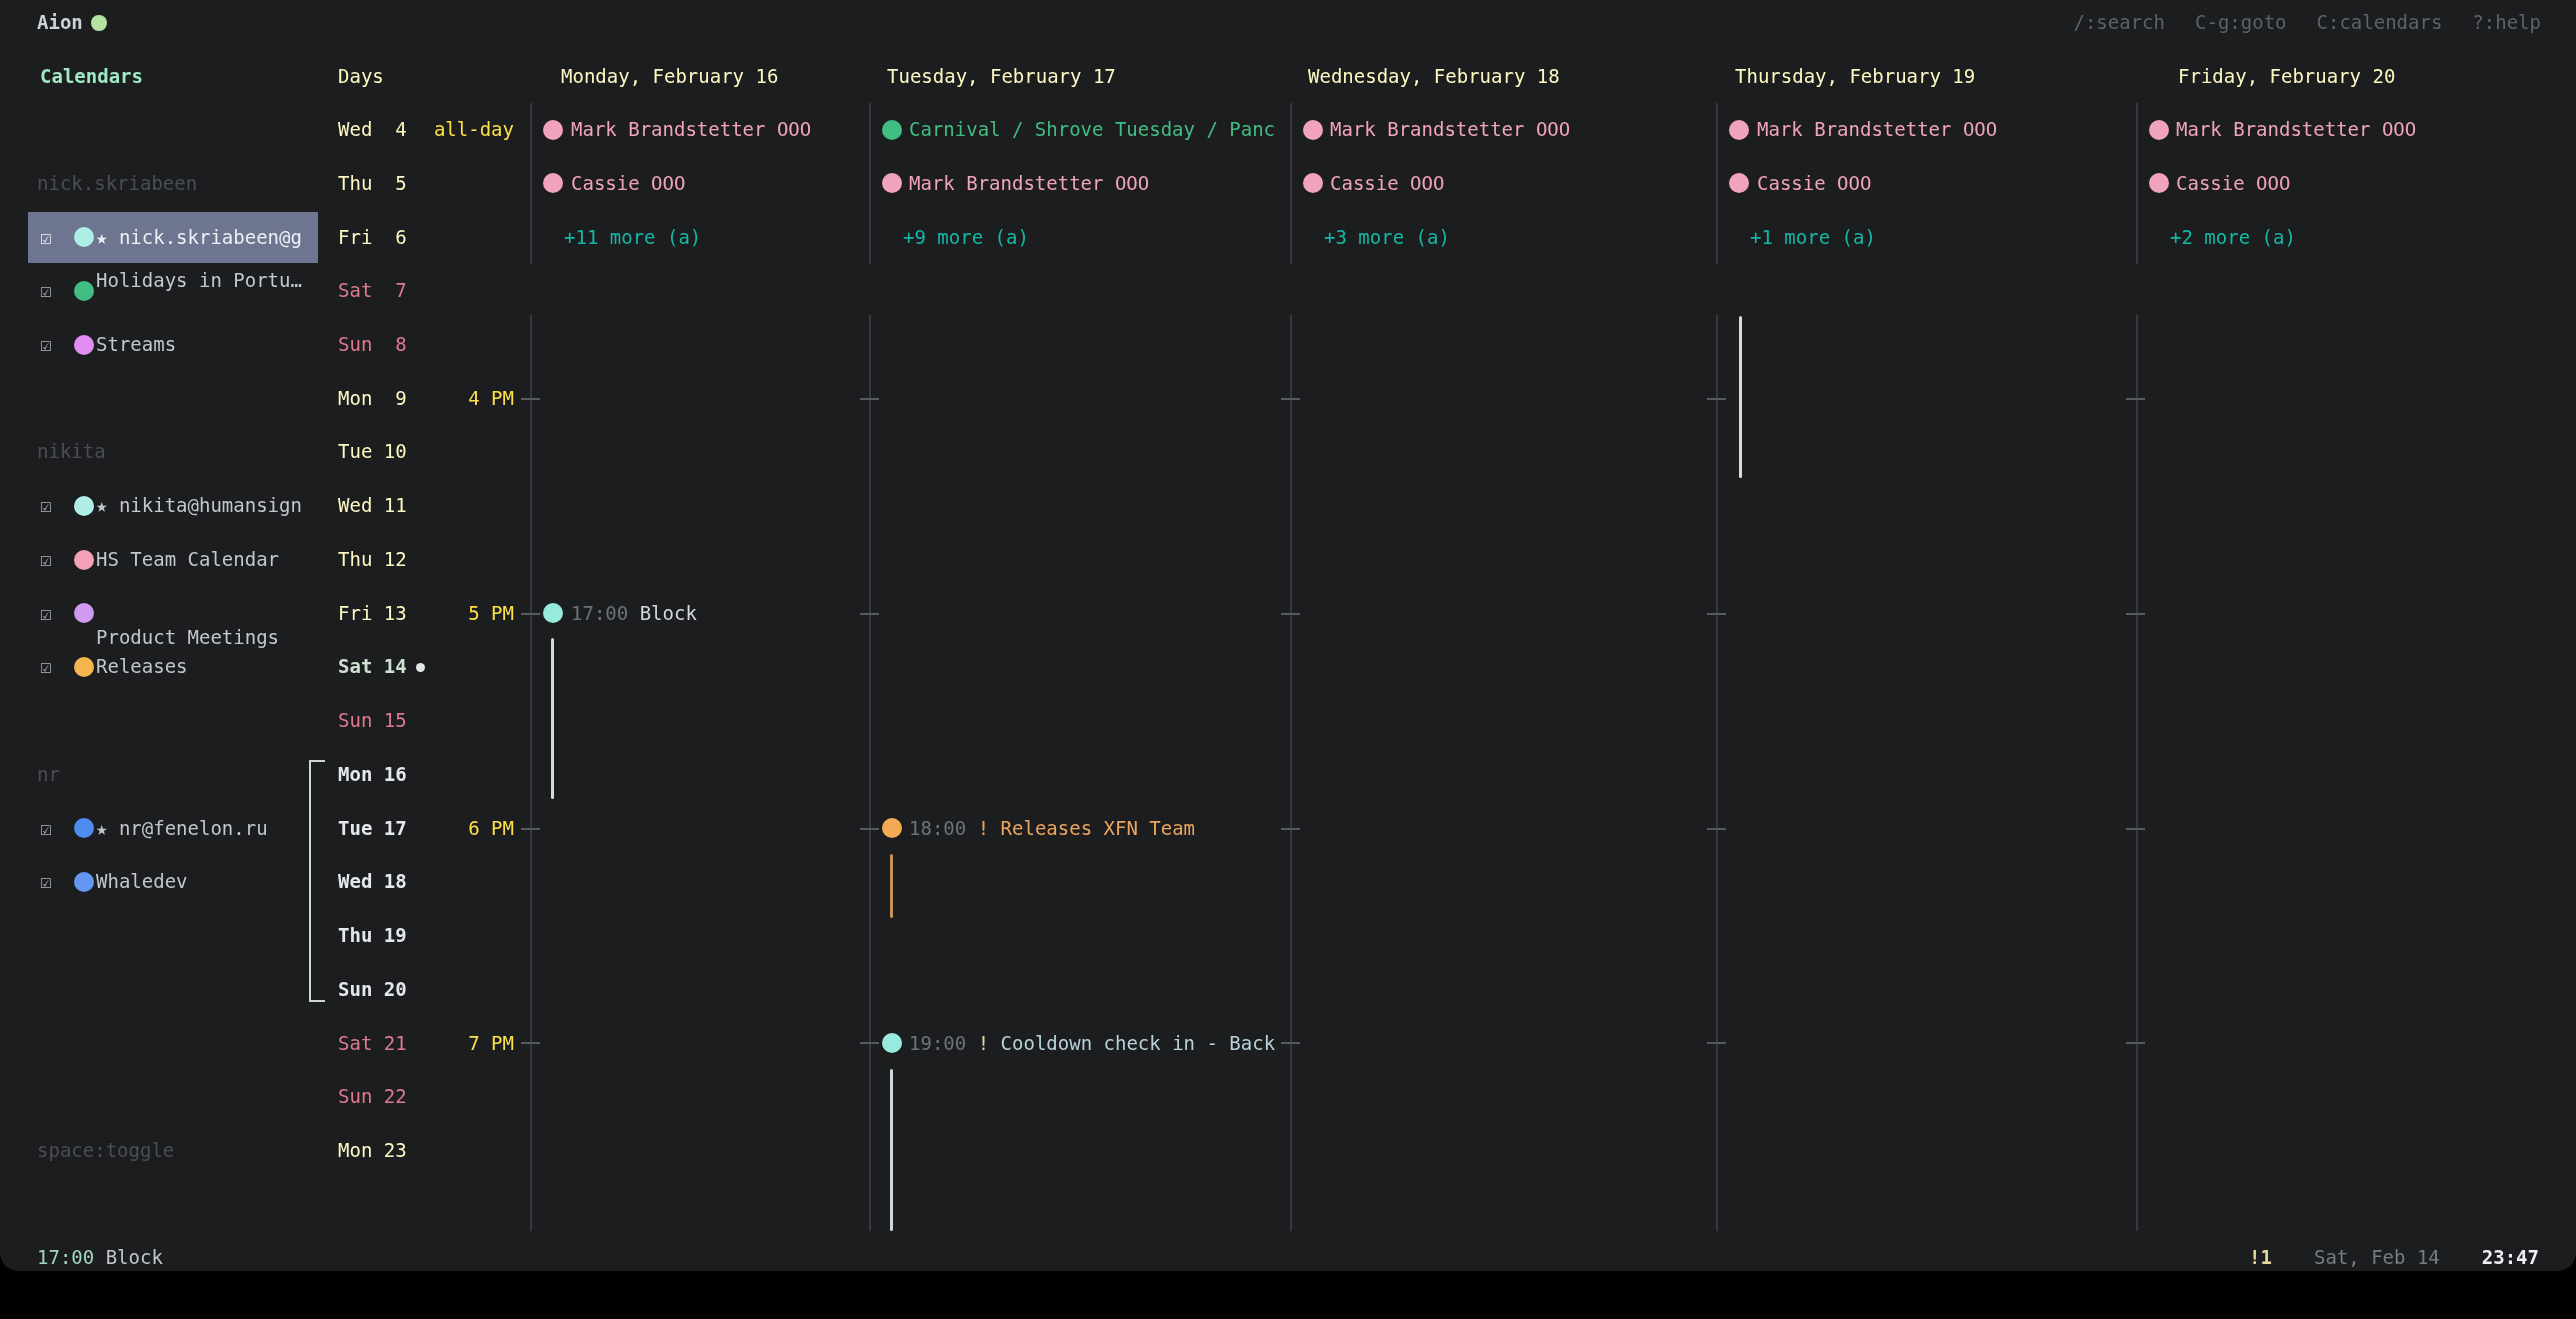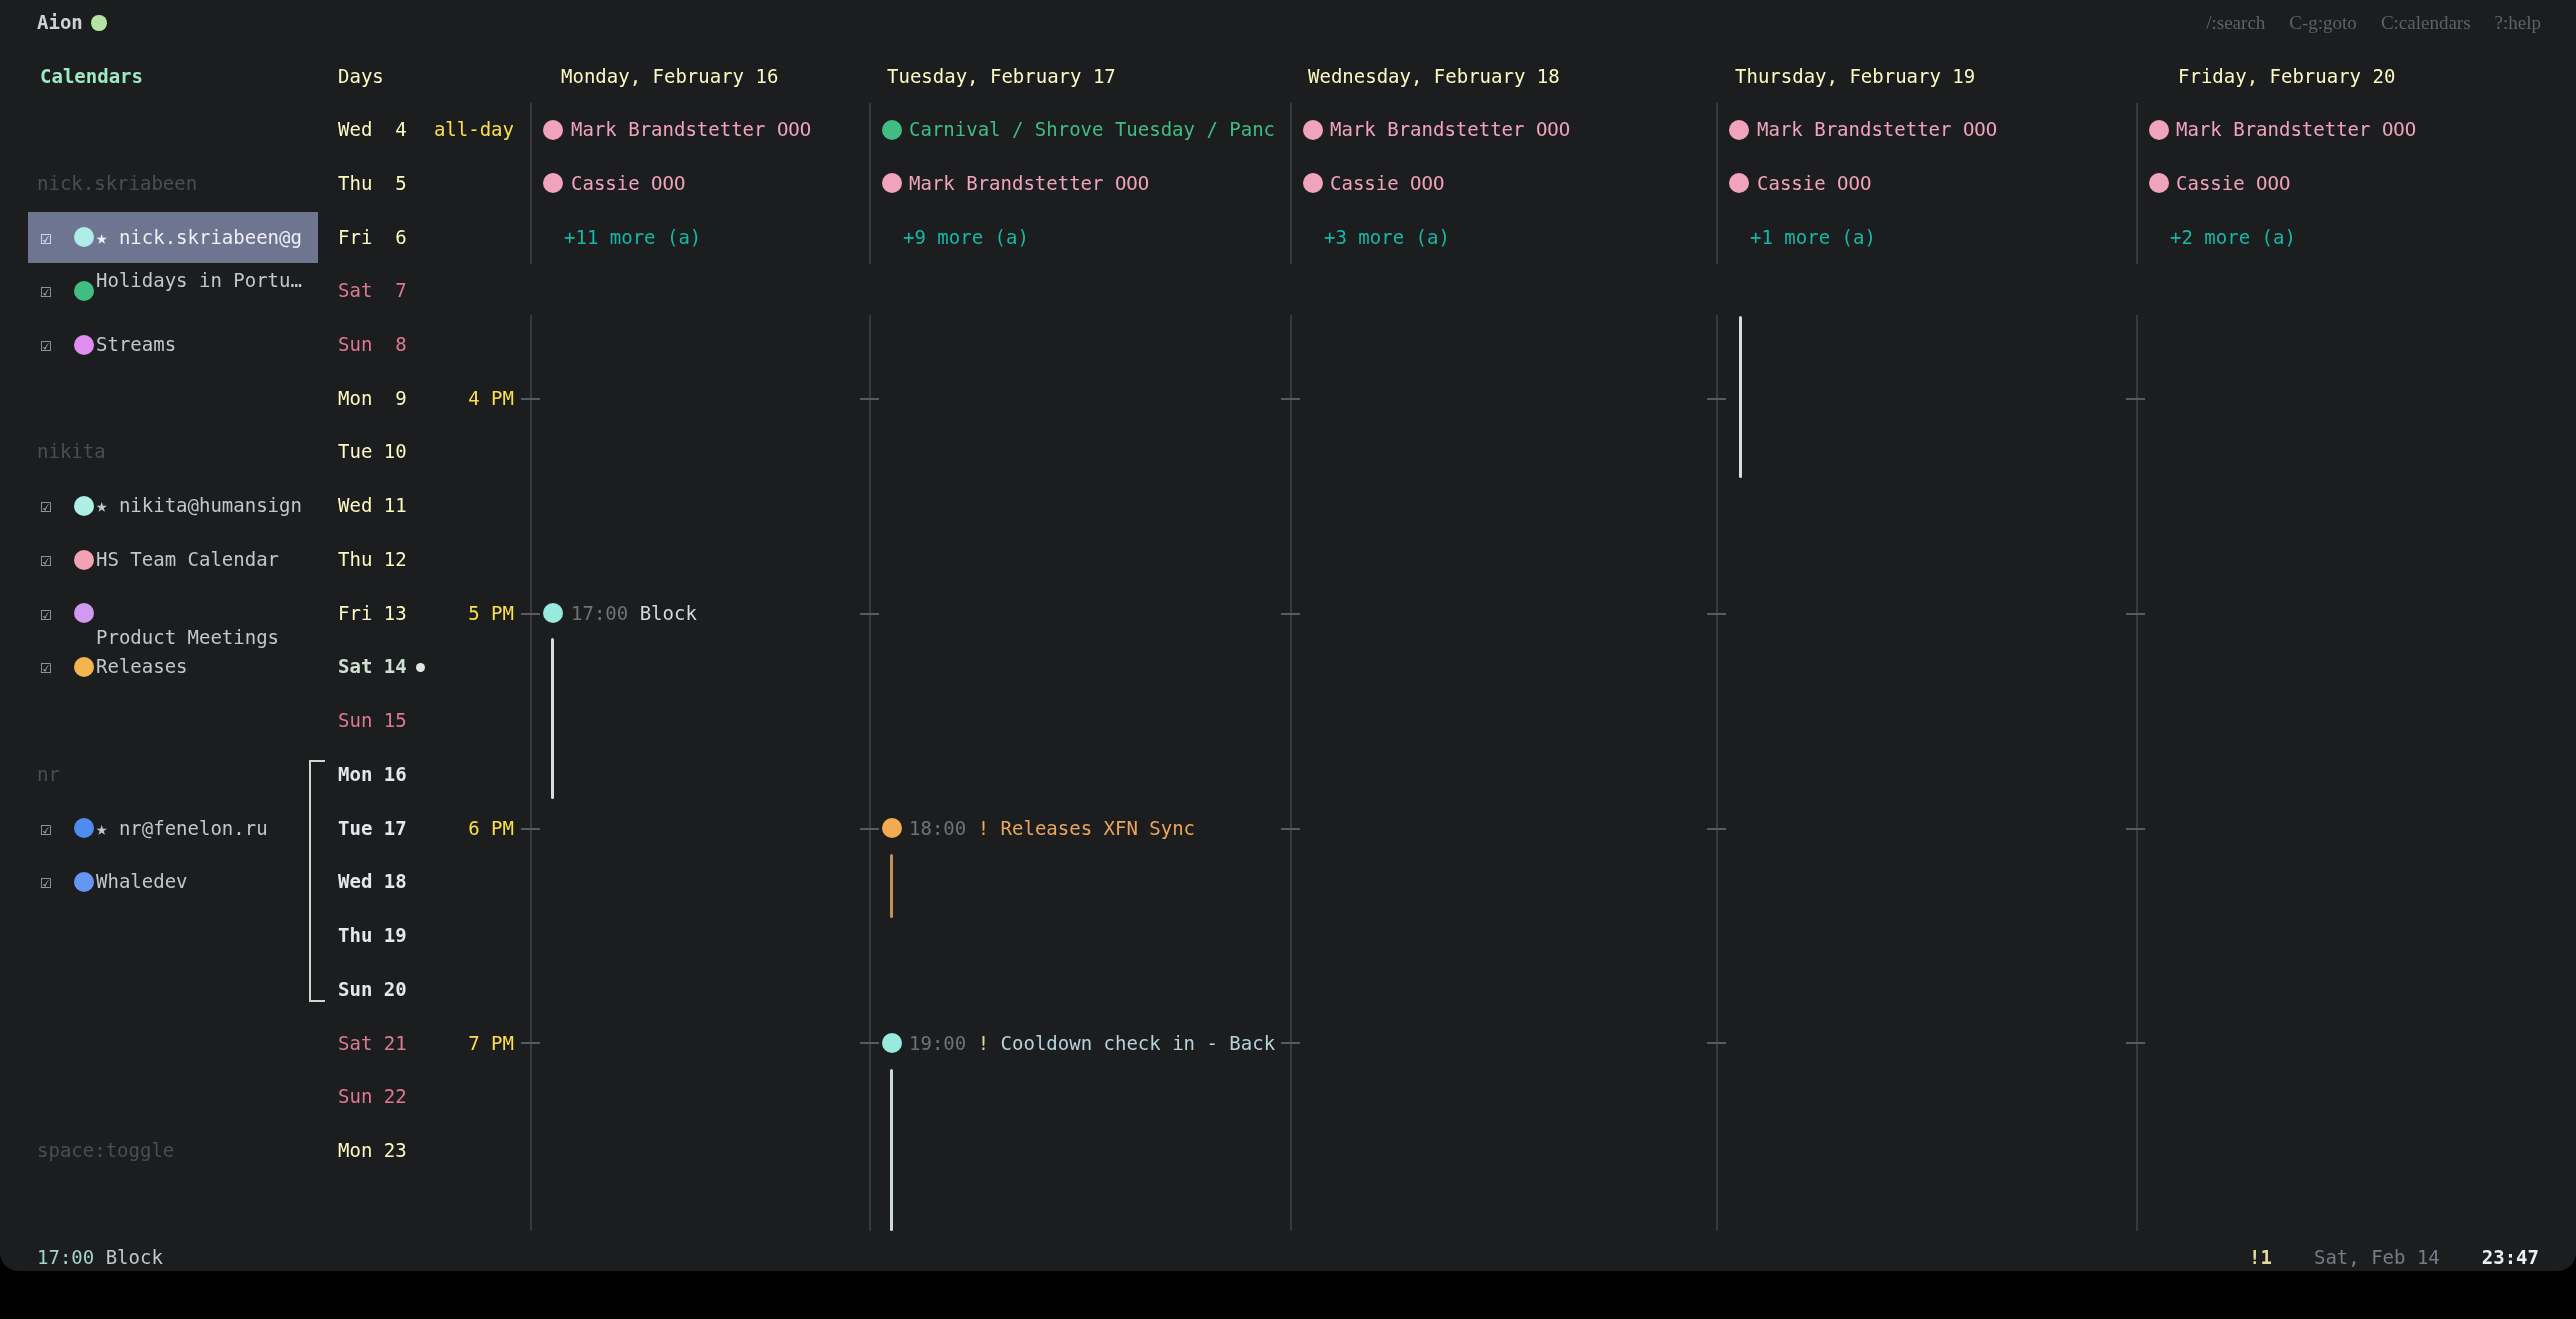--- a/index.html
+++ b/index.html
@@ -21,21 +21,21 @@
   .c-stime{color:#9fd6c6}.c-stitle{color:#c3c7cd}.c-alert{color:#e6d79e}.c-sdate{color:#767c86}.c-clock{color:#edeff2}
   .c-aion{color:#ced2d8}
 </style>
 </head>
 <body>
 
 <div id="window">
 
   <div class="t b c-aion" style="left:37px;top:9.2px;">Aion</div>
   <span class="dot" style="left:91px;top:14.7px;width:15.6px;height:16.5px;background:#b5e3a3;"></span>
-  <div id="topbar-hints" style="position:absolute;right:35px;top:9.2px;display:flex;gap:24px;font-family:Liberation Serif, serif;">
+  <div id="topbar-hints" style="position:absolute;right:35px;top:9.2px;display:flex;gap:30px;">
       <span class="t c-hint" style="position: static;">/:search</span>
       <span class="t c-hint" style="position: static;">C-g:goto</span>
       <span class="t c-hint" style="position: static;">C:calendars</span>
       <span class="t c-hint" style="position: static;">?:help</span>
     </div>
 
   <div class="t b c-mint" style="left:40px;top:63px;">Calendars</div>
 
   <div class="t c-dim" style="left:338px;top:63px;">Days</div>
 
@@ -147,21 +147,21 @@
     <div class="dot" style="left:543px;top:603px;width:20px;height:20px;background:#98e9de;"></div>
     <div class="t" style="left:571px;top:600px;"><span class="c-time">17:00</span><span class=""> </span><span class="c-blockt">Block</span></div>
     <div class="eline" style="left:551px;top:638px;height:161px;background:#d5dcda;"></div>
     <div class="t c-dim" style="left:887px;top:63px;">Tuesday, February 17</div>
     <div class="dot" style="left:882px;top:120px;width:20px;height:20px;background:#41bd83;"></div>
     <div class="t c-green" style="left:909px;top:116px;">Carnival / Shrove Tuesday / Panc</div>
     <div class="dot" style="left:882px;top:173px;width:20px;height:20px;background:#f1a3bd;"></div>
     <div class="t c-pink" style="left:909px;top:170px;">Mark Brandstetter OOO</div>
     <div class="t c-more" style="left:903px;top:224px;">+9 more (a)</div>
     <div class="dot" style="left:882px;top:818px;width:20px;height:20px;background:#f2ab52;"></div>
-    <div class="t" style="left:909px;top:815px;"><span class="c-time">18:00</span><span class=""> </span><span class="c-orange">!</span><span class=""> </span><span class="c-orange">Releases XFN Sync</span></div>
+    <div class="t" style="left:909px;top:815px;"><span class="c-time">18:00</span><span class=""> </span><span class="c-orange">!</span><span class=""> </span><span class="c-orange">Releases XFN Team</span></div>
     <div class="eline" style="left:890px;top:854px;height:64px;background:#c49158;"></div>
     <div class="dot" style="left:882px;top:1033px;width:20px;height:20px;background:#98e9de;"></div>
     <div class="t" style="left:909px;top:1030px;"><span class="c-time">19:00</span><span class=""> </span><span class="c-flagy">!</span><span class=""> </span><span class="c-cool">Cooldown check in - Back</span></div>
     <div class="eline" style="left:890px;top:1069px;height:162px;background:#cdd8da;"></div>
     <div class="t c-dim" style="left:1308px;top:63px;">Wednesday, February 18</div>
     <div class="dot" style="left:1303px;top:120px;width:20px;height:20px;background:#f1a3bd;"></div>
     <div class="t c-pink" style="left:1330px;top:116px;">Mark Brandstetter OOO</div>
     <div class="dot" style="left:1303px;top:173px;width:20px;height:20px;background:#f1a3bd;"></div>
     <div class="t c-pink" style="left:1330px;top:170px;">Cassie OOO</div>
     <div class="t c-more" style="left:1324px;top:224px;">+3 more (a)</div>

